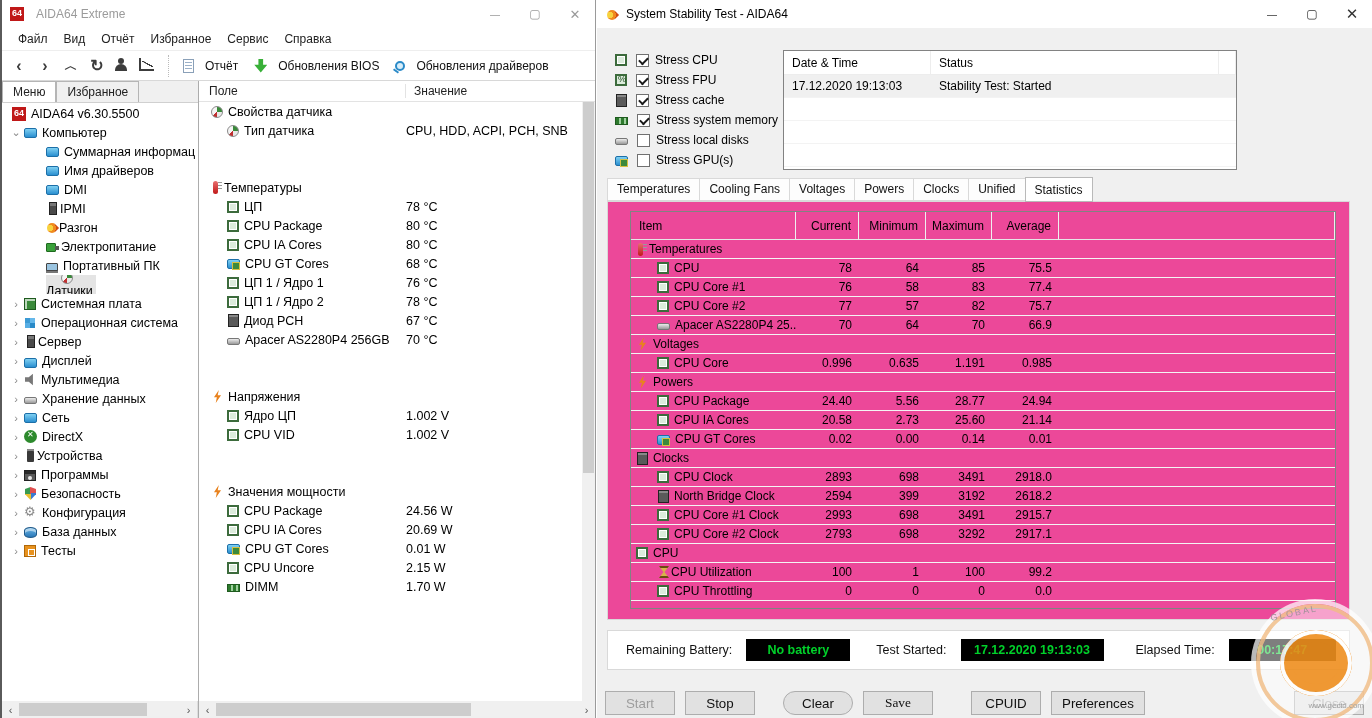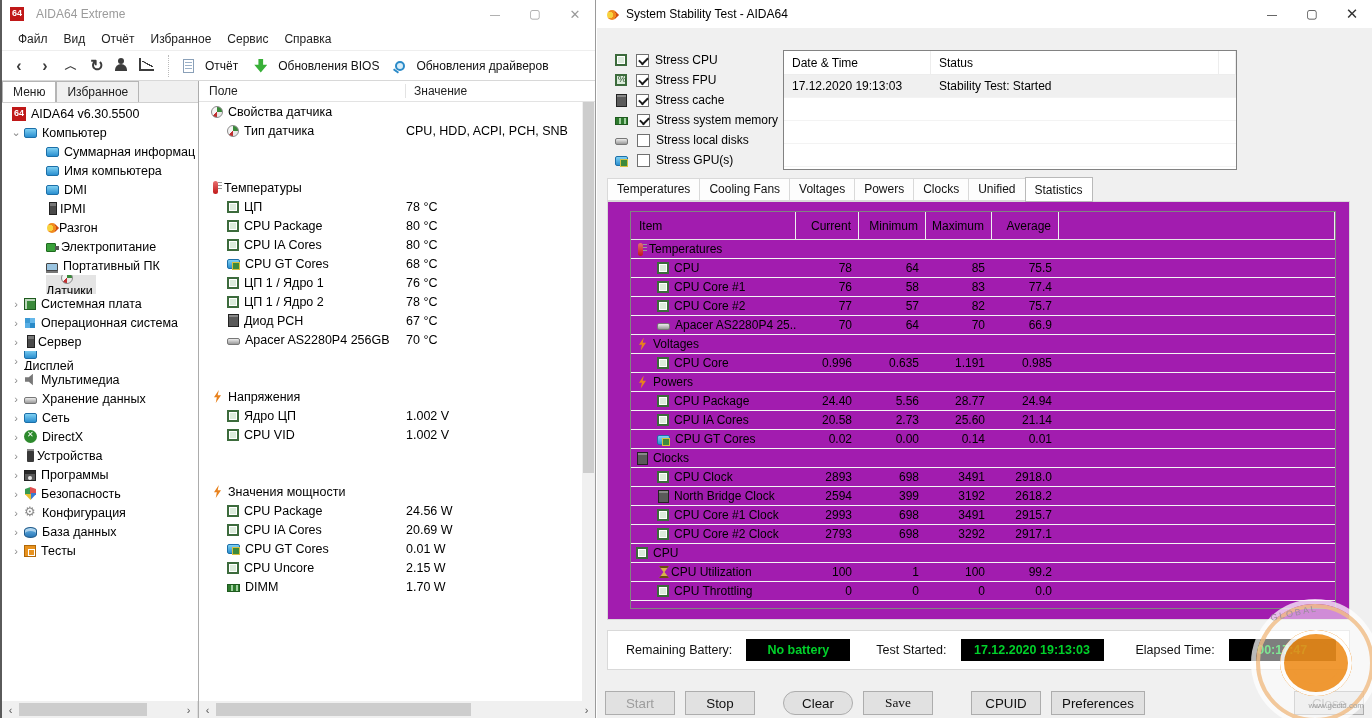--- a/index.html
+++ b/index.html
@@ -71,21 +71,21 @@
   .loghead div { padding-left:8px; border-right:1px solid #ededed; height:100%; display:flex; align-items:center; }
   .logrow { height:23px; display:grid; grid-template-columns:147px 288px 1fr; align-items:center; border-bottom:1px solid #f3f3f3; }
   .logrow div { padding-left:8px; height:100%; display:flex; align-items:center; }
   .logrow.filled { background:#f0f0f0; }
 
   .rtabs { position:absolute; left:10px; top:150px; display:flex; align-items:flex-end; height:23px; z-index:3; }
   .rtab { padding:3px 9px 4px 9px; background:#fdfdfd; border:1px solid #d9d9d9; border-right:none; color:#111; }
   .rtab:last-child { border-right:1px solid #d9d9d9; }
   .rtab.active { background:#fff; border:1px solid #b9b9b9; padding-top:5px; margin-bottom:-1px; position:relative; }
 
-  .rpanel { position:absolute; left:10px; top:173px; width:743px; height:419px; background:#a21caf; border:1px solid #d9d9d9; }
+  .rpanel { position:absolute; left:10px; top:173px; width:743px; height:419px; background:#ec4899; border:1px solid #d9d9d9; }
   .stats { position:absolute; left:22px; top:9px; width:706px; height:398px; border:1px solid #828282; overflow:hidden; }
   .sgrid { display:grid; grid-template-columns:165px 63px 67px 66px 67px 1fr; }
   .shead { height:28px; align-items:center; border-bottom:1px solid #e6e6e6; }
   .shead div { height:100%; display:flex; align-items:center; border-right:1px solid #efefef; }
   .shead .c-item { padding-left:8px; }
   .shead .num { justify-content:flex-end; padding-right:7px; }
   .srow { height:19px; align-items:center; border-bottom:1px solid #f4f4f4; }
   .srow .c-item { display:flex; align-items:center; overflow:hidden; white-space:nowrap; }
   .srow.sec .c-item { padding-left:5px; }
   .srow.item .c-item { padding-left:26px; }
@@ -229,21 +229,21 @@
           </div>
           <div class="trow" style="padding-left: 44px;">
             <span style="display: flex; align-items: center;">
               <span class="ico i-mon"></span>
               <span>Суммарная информац</span>
             </span>
           </div>
           <div class="trow" style="padding-left: 44px;">
             <span style="display: flex; align-items: center;">
               <span class="ico i-mon"></span>
-              <span>Имя компьютера</span>
+              <span>Имя драйверов</span>
             </span>
           </div>
           <div class="trow" style="padding-left: 44px;">
             <span style="display: flex; align-items: center;">
               <span class="ico i-mon"></span>
               <span>DMI</span>
             </span>
           </div>
           <div class="trow" style="padding-left: 44px;">
             <span style="display: flex; align-items: center;">
@@ -291,21 +291,21 @@
           </div>
           <div class="trow" style="padding-left: 6px;">
             <span class="chev col"></span>
             <span style="display: flex; align-items: center;">
               <span class="ico i-server"></span>
               <span>Сервер</span>
             </span>
           </div>
           <div class="trow" style="padding-left: 6px;">
             <span class="chev col"></span>
-            <span style="display: flex; align-items: flex-start; flex-direction: column;">
+            <span style="display: flex; align-items: flex-end;">
               <span class="ico i-mon"></span>
               <span>Дисплей</span>
             </span>
           </div>
           <div class="trow" style="padding-left: 6px;">
             <span class="chev col"></span>
             <span style="display: flex; align-items: center;">
               <span class="ico i-spk"></span>
               <span>Мультимедиа</span>
             </span>

